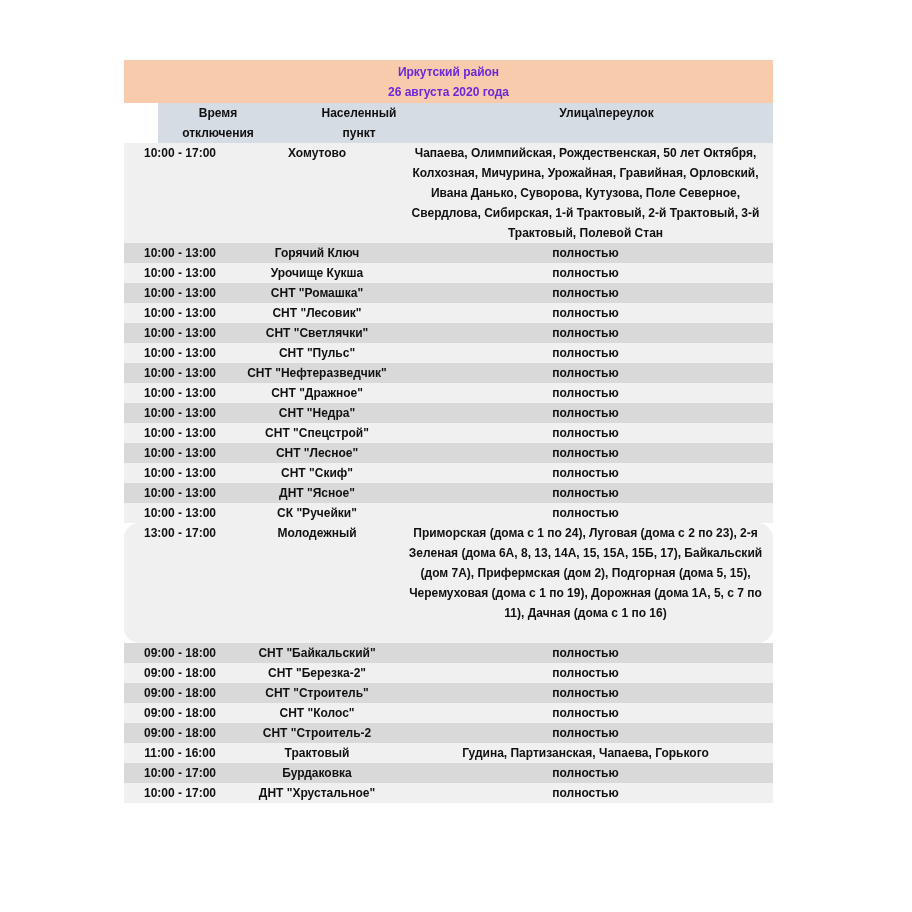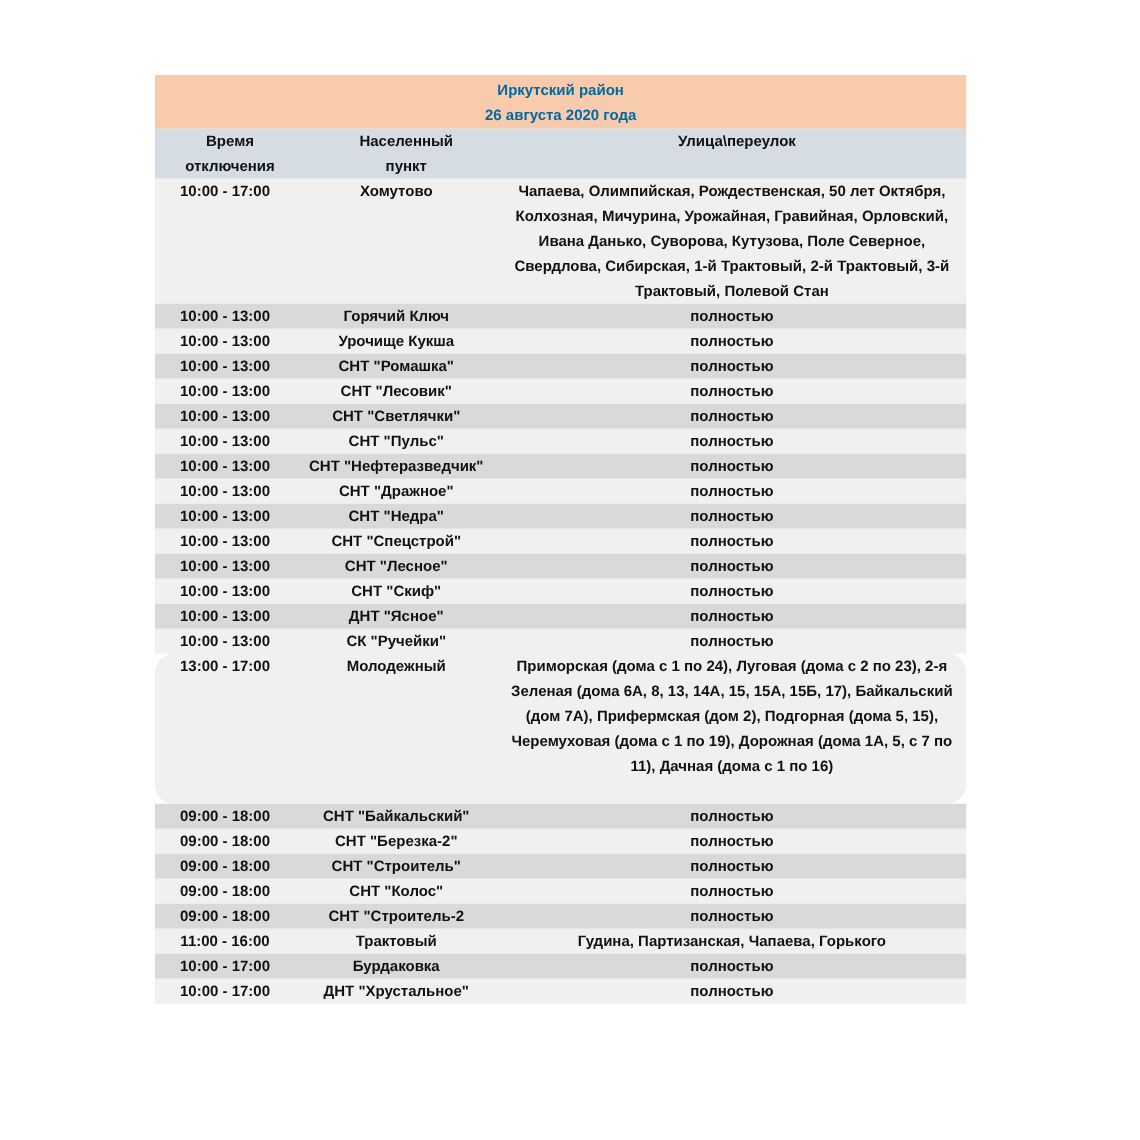--- a/index.html
+++ b/index.html
@@ -1,23 +1,23 @@
 <!DOCTYPE html>
 <html><head>
 <meta charset="utf-8">
 <style>
   html, body { margin: 0; padding: 0; background: #ffffff; }
   body { width: 912px; height: 912px; position: relative; overflow: hidden;
          font-family: "Liberation Sans", "DejaVu Sans", sans-serif; }
   .sheet { position: absolute; left: 124px; top: 60px; width: 649px; }
   .title-block { background: #f8cbad; text-align: center; font-weight: bold;
-                 font-size: 12px; color: #0369a1; padding: 2px 0 1px 0; }
+                 font-size: 12px; color: #6d28d9; padding: 2px 0 1px 0; }
   .title-block div { height: 20px; line-height: 20px; }
   .header-row { display: flex; background: #d6dce4; font-weight: bold; font-size: 12px;
-                color: #111; text-align: center; }
+                color: #111; text-align: center; margin-left: 34px; }
   .header-row .c { line-height: 20px; padding: 0 0 0 0; }
   .c1 { width: 112px; flex: none; text-align: center; }
   .c2 { width: 162px; flex: none; text-align: center; }
   .c3 { flex: 1; text-align: center; }
   .row { display: flex; font-weight: bold; font-size: 12px; color: #111; }
   .row .c { line-height: 20px; }
   .row.light { background: #f0f0f0; }
   .row.dark { background: #d9d9d9; }
   .row .c3 { padding: 0 2px; }
 </style>

